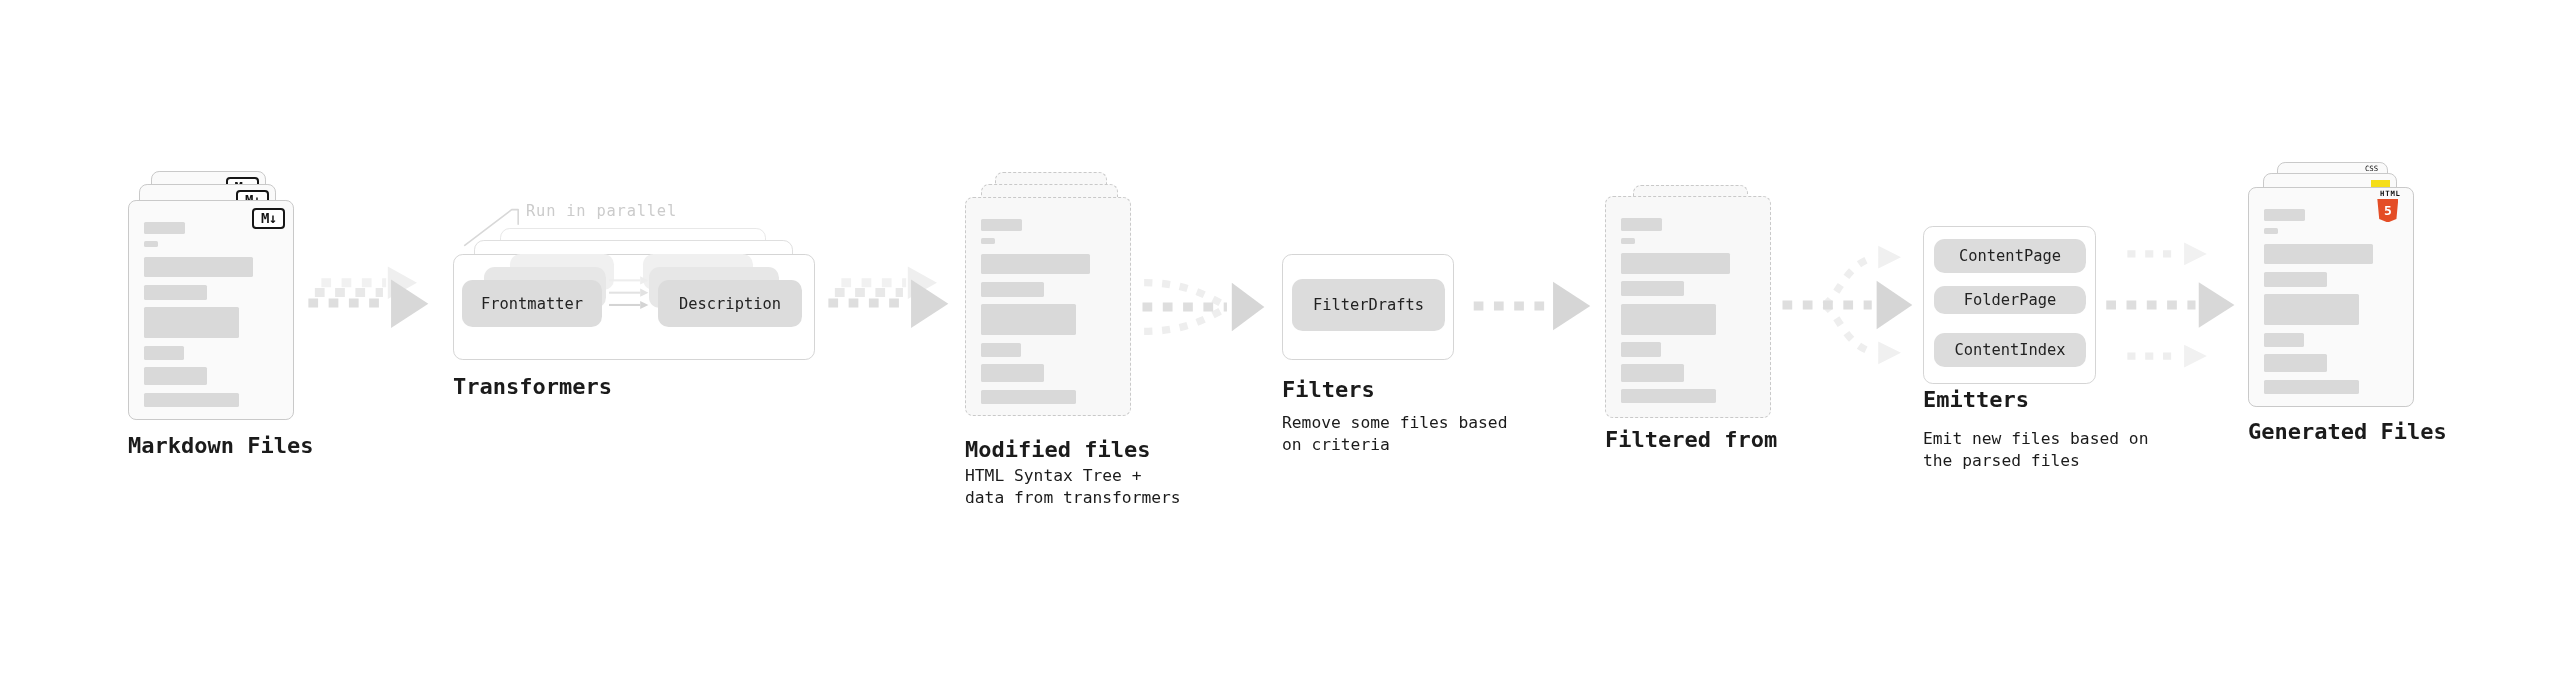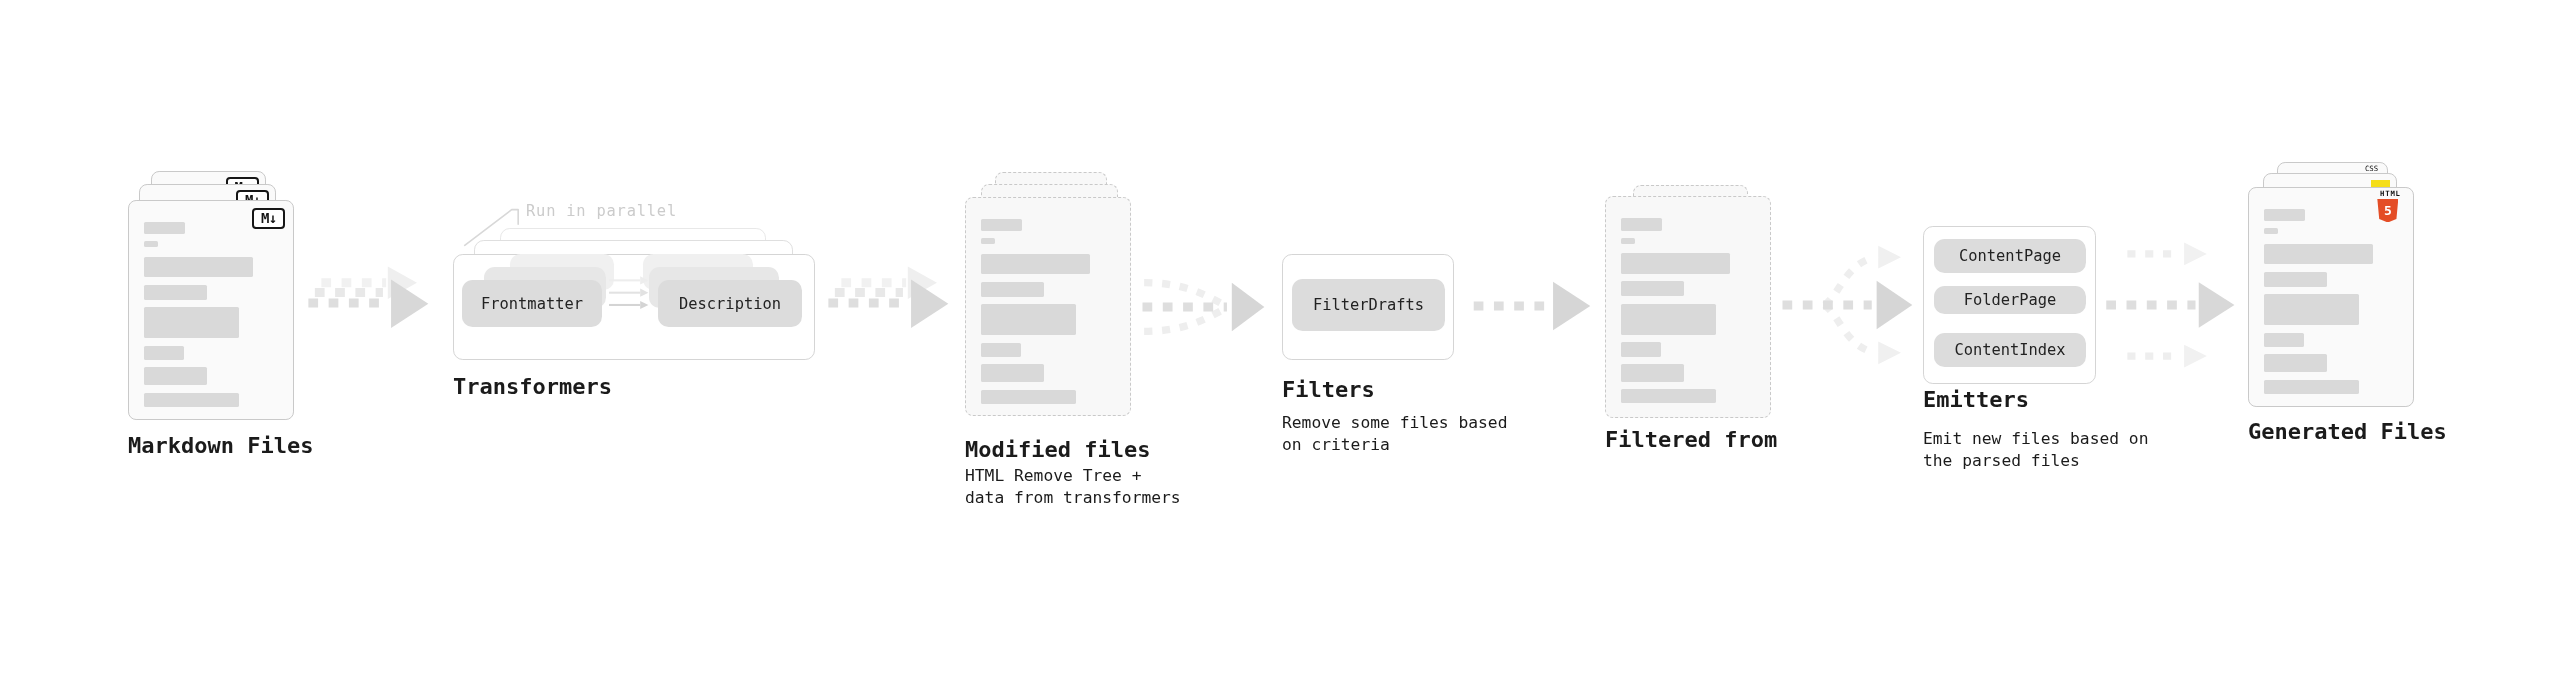--- a/index.html
+++ b/index.html
@@ -141,21 +141,21 @@
         <div class="bar b4"></div>
         <div class="bar b5"></div>
         <div class="bar b6"></div>
         <div class="bar b7"></div>
         <div class="bar b8"></div>
       </div>
     </div>
   </div>
   <div class="sec-title" style="left:965px;top:437px">Modified files</div>
   <div class="sec-desc" style="left:965px;top:465px">
-    <div>HTML Remove Tree +</div>
+    <div>HTML Syntax Tree +</div>
     <div>data from transformers</div>
   </div>
 
   <div class="arrow" style="left:1136px;top:268px">
     <svg width="134" height="78" viewBox="0 0 165 96">
       <path class="dash w9 c-curve" d="M10 18 C 55 18 80 30 106 44"></path>
       <path class="dash w9 c-curve" d="M10 78 C 55 78 80 66 106 52"></path>
       <line class="dash w11 c-l3" x1="8" y1="48" x2="112" y2="48"></line>
       <polygon points="118,18 118,78 158,48" fill="#d6d6d6"></polygon>
     </svg>

